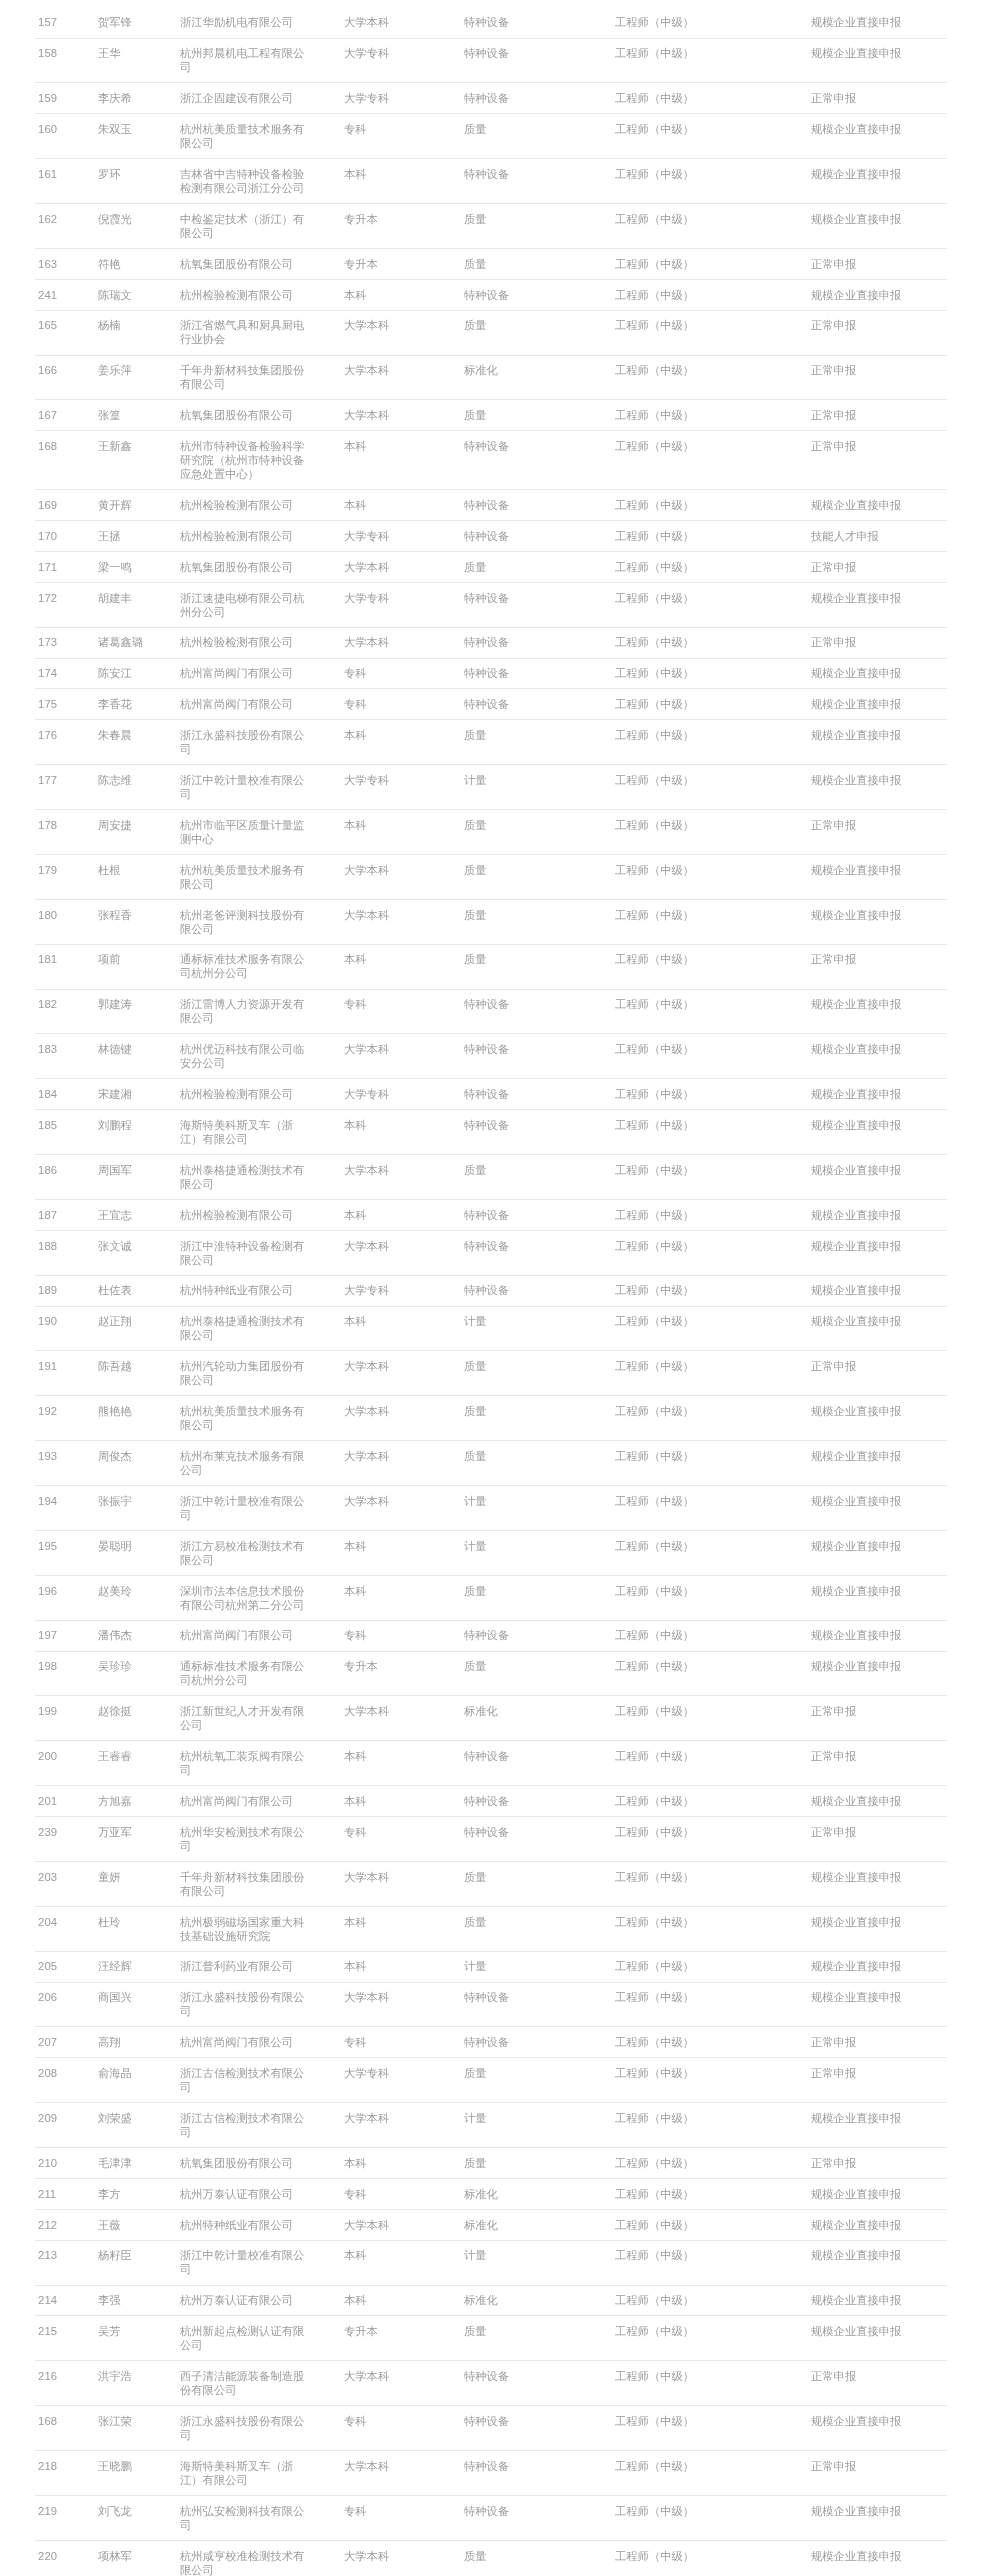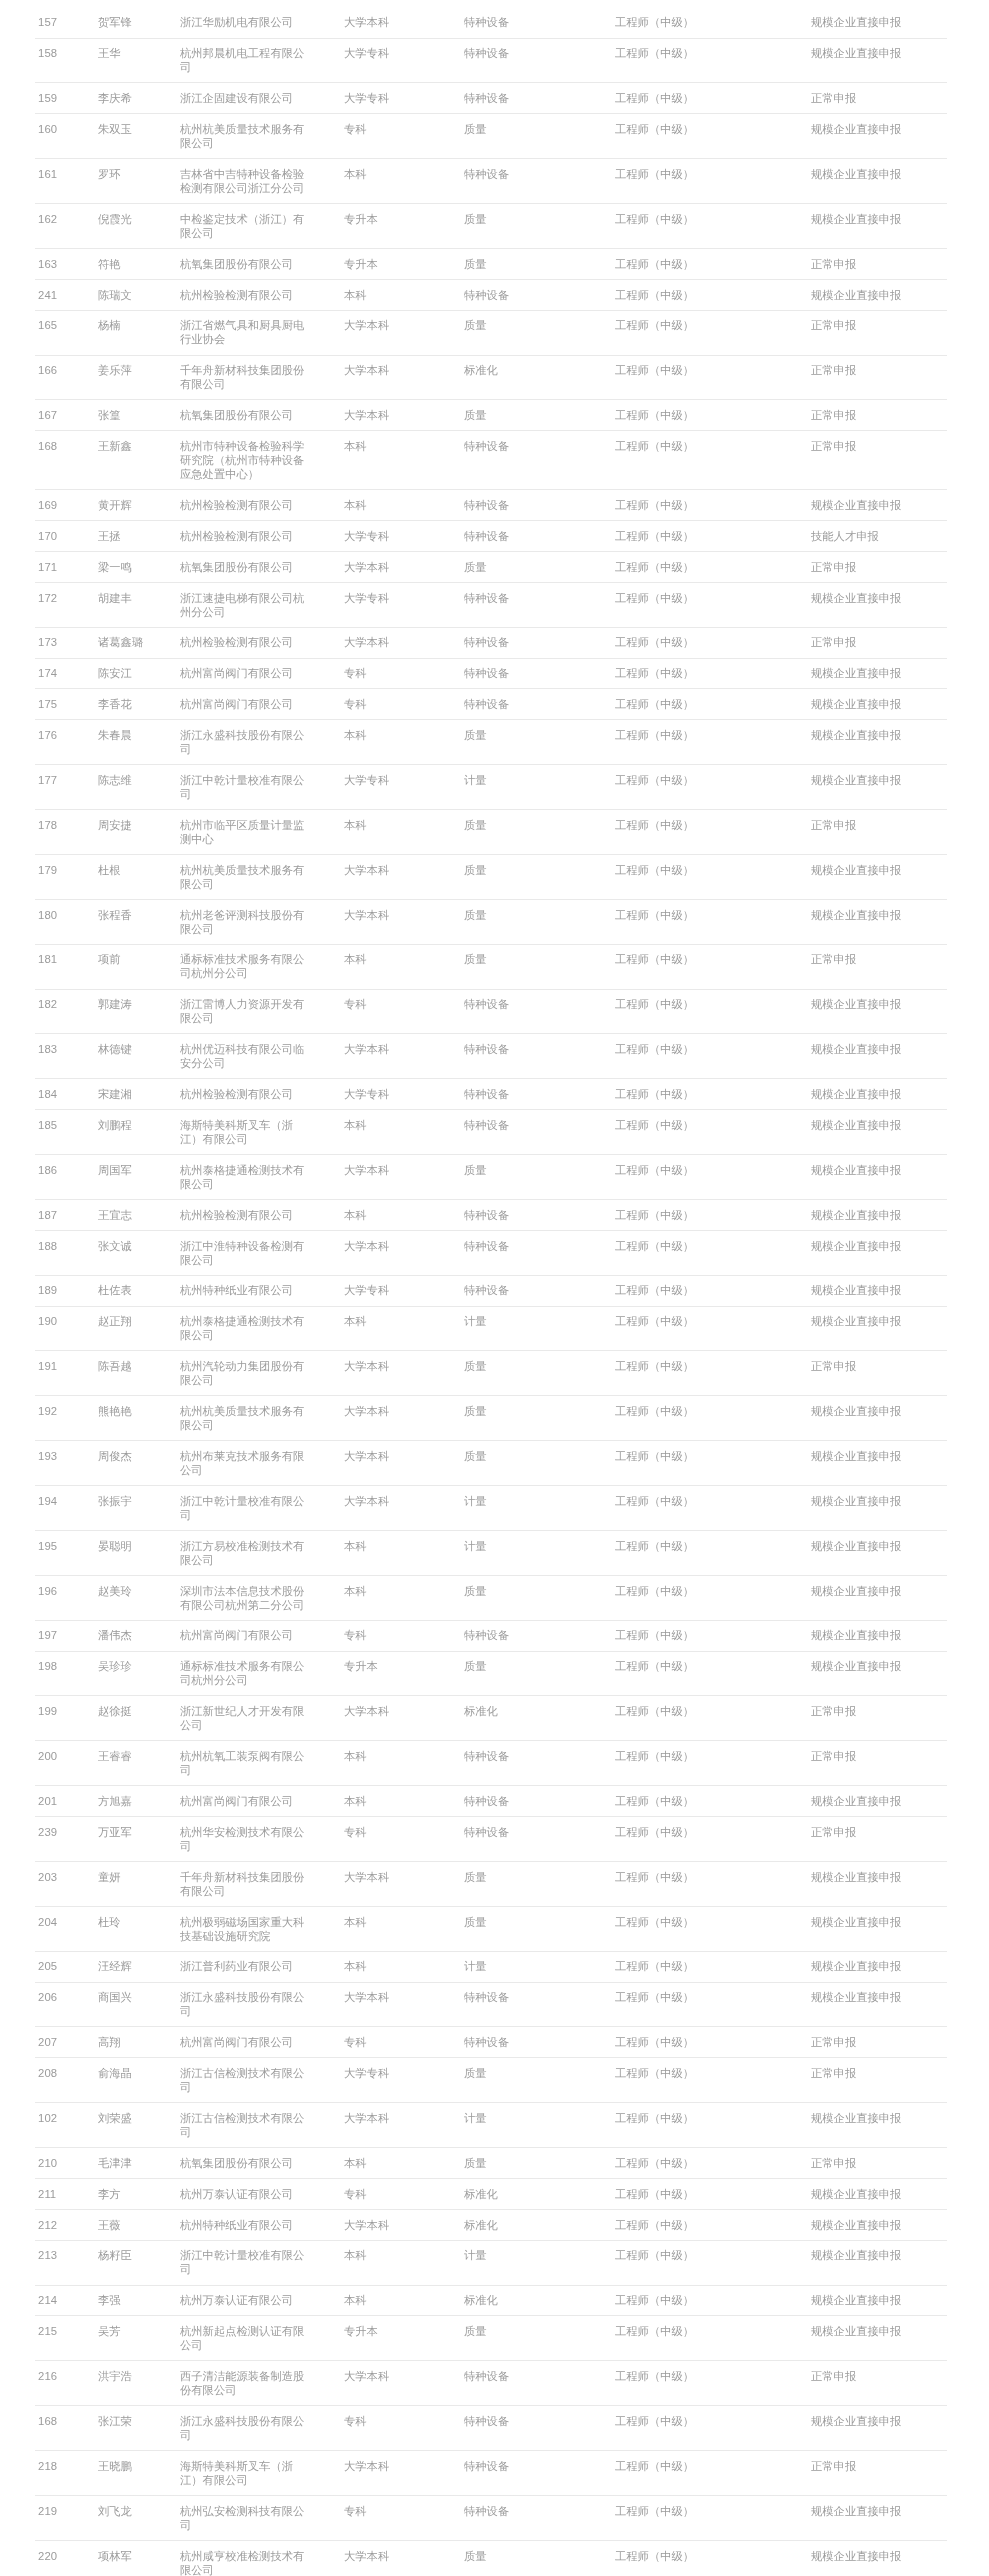--- a/index.html
+++ b/index.html
@@ -497,21 +497,21 @@
           <div class="trow">
             <div class="cell c-no">208</div>
             <div class="cell c-name">俞海晶</div>
             <div class="cell c-company">浙江古信检测技术有限公司</div>
             <div class="cell c-education">大学专科</div>
             <div class="cell c-specialty">质量</div>
             <div class="cell c-qualification">工程师（中级）</div>
             <div class="cell c-apply">正常申报</div>
           </div>
           <div class="trow">
-            <div class="cell c-no">102</div>
+            <div class="cell c-no">209</div>
             <div class="cell c-name">刘荣盛</div>
             <div class="cell c-company">浙江古信检测技术有限公司</div>
             <div class="cell c-education">大学本科</div>
             <div class="cell c-specialty">计量</div>
             <div class="cell c-qualification">工程师（中级）</div>
             <div class="cell c-apply">规模企业直接申报</div>
           </div>
           <div class="trow">
             <div class="cell c-no">210</div>
             <div class="cell c-name">毛津津</div>

